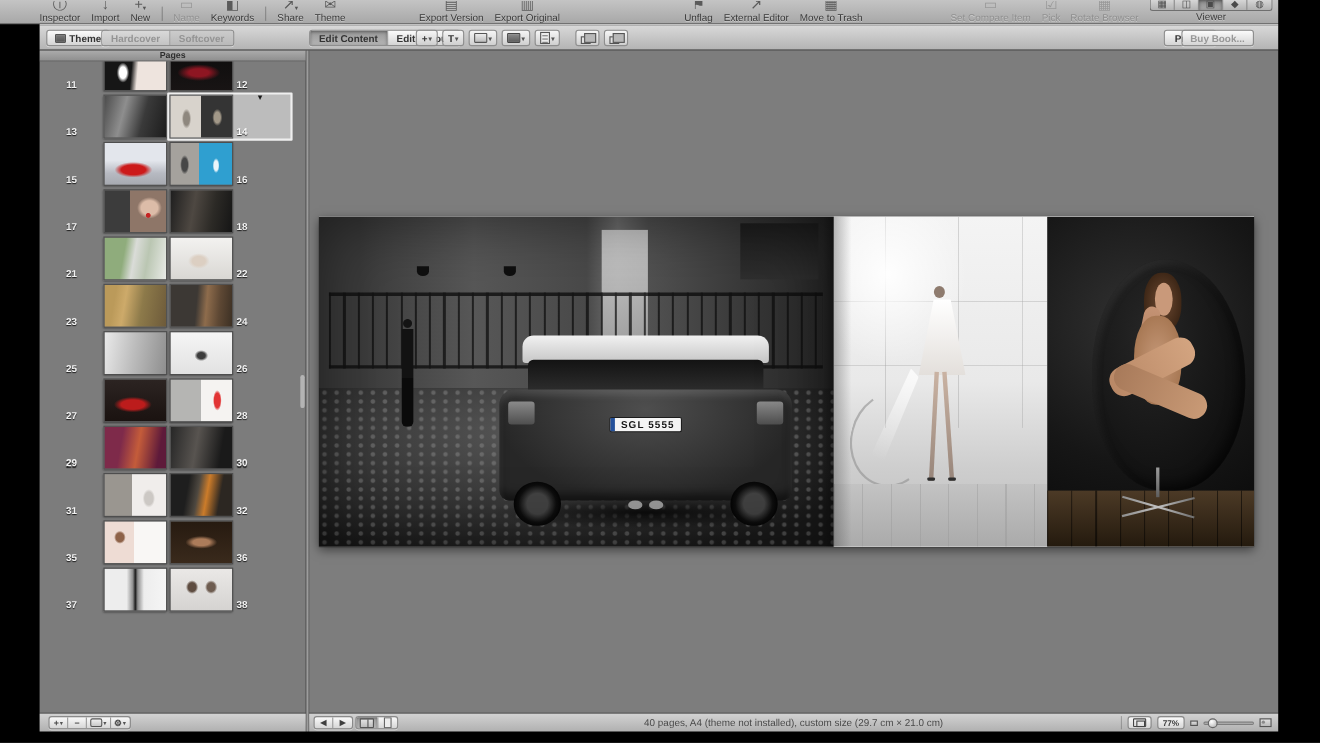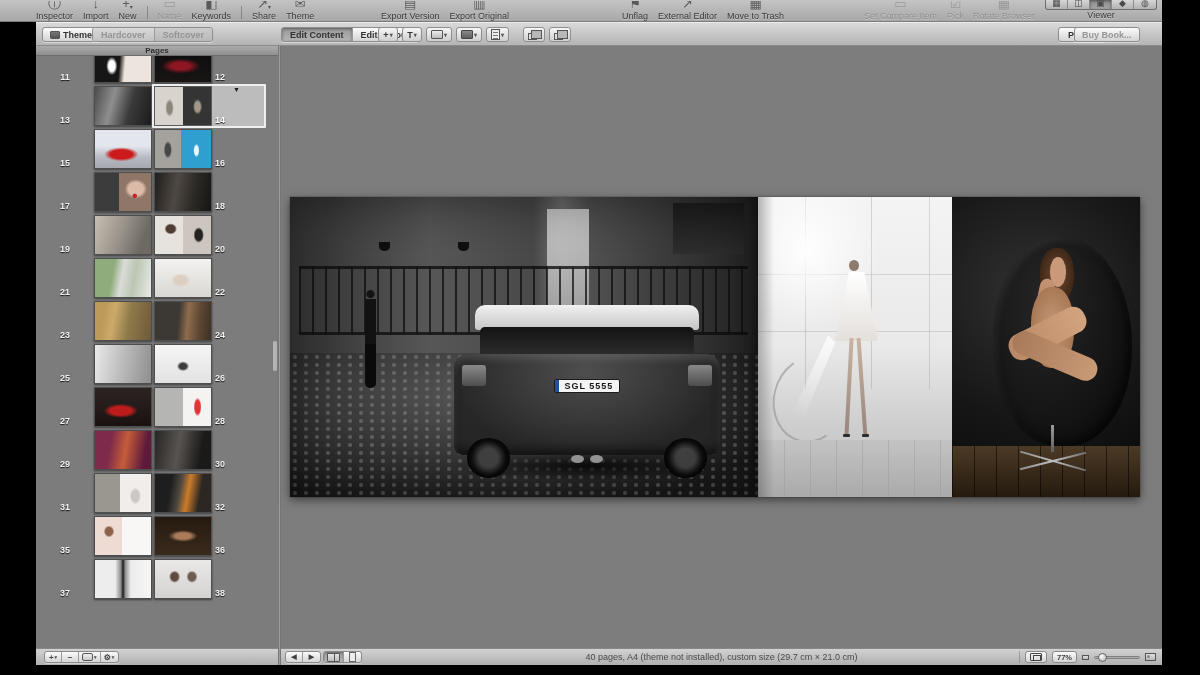--- a/index.html
+++ b/index.html
@@ -413,26 +413,20 @@
           <div class="pthumb" style="background: radial-gradient(6px 13px at 23% 52%, rgb(71, 71, 71) 0px, rgb(71, 71, 71) 45%, rgba(0, 0, 0, 0) 68%), radial-gradient(5px 11px at 74% 54%, rgb(234, 245, 250) 0px, rgb(234, 245, 250) 40%, rgba(0, 0, 0, 0) 62%), linear-gradient(90deg, rgb(165, 162, 157) 0px, rgb(165, 162, 157) 47%, rgb(47, 159, 208) 47%);"></div>
           <span class="pnum r">16</span>
         </div>
         <div class="prow">
           <span class="pnum l">17</span>
           <div class="pthumb tleft" style="background: radial-gradient(3px at 71% 60%, rgb(196, 36, 36) 0px, rgb(196, 36, 36) 60%, rgba(0, 0, 0, 0) 85%), radial-gradient(15px 13px at 73% 42%, rgb(220, 188, 168) 0px, rgb(220, 188, 168) 50%, rgba(0, 0, 0, 0) 75%), linear-gradient(90deg, rgb(60, 60, 60) 0px, rgb(60, 60, 60) 42%, rgb(142, 118, 104) 42%);"></div>
           <div class="pthumb" style="background: linear-gradient(100deg, rgb(30, 30, 30), rgb(78, 72, 66) 38%, rgb(44, 42, 38) 68%, rgb(21, 21, 21));"></div>
           <span class="pnum r">18</span>
         </div>
         <div class="prow">
-          <span class="pnum l">19</span>
-          <div class="pthumb tleft" style="background: linear-gradient(110deg, rgb(198, 191, 178), rgb(154, 148, 140) 45%, rgb(110, 105, 98) 82%);"></div>
-          <div class="pthumb" style="background: radial-gradient(9px 8px at 28% 34%, rgb(78, 60, 50) 0px, rgb(78, 60, 50) 48%, rgba(0, 0, 0, 0) 70%), radial-gradient(8px 12px at 78% 50%, rgb(36, 34, 32) 0px, rgb(36, 34, 32) 45%, rgba(0, 0, 0, 0) 66%), linear-gradient(90deg, rgb(230, 226, 221) 0px, rgb(230, 226, 221) 50%, rgb(204, 198, 190) 50%);"></div>
-          <span class="pnum r">20</span>
-        </div>
-        <div class="prow">
           <span class="pnum l">21</span>
           <div class="pthumb tleft" style="background: linear-gradient(100deg, rgb(143, 172, 124) 0px, rgb(143, 172, 124) 32%, rgb(218, 220, 216) 48%, rgb(186, 198, 178) 68%, rgb(233, 235, 231));"></div>
           <div class="pthumb" style="background: radial-gradient(14px 10px at 46% 56%, rgb(220, 207, 194) 0px, rgb(220, 207, 194) 42%, rgba(0, 0, 0, 0) 70%), linear-gradient(rgb(243, 242, 240), rgb(217, 215, 211));"></div>
           <span class="pnum r">22</span>
         </div>
         <div class="prow">
           <span class="pnum l">23</span>
           <div class="pthumb tleft" style="background: linear-gradient(100deg, rgb(187, 154, 90) 0px, rgb(187, 154, 90) 18%, rgb(205, 170, 106) 34%, rgb(141, 122, 74) 60%, rgb(109, 90, 58));"></div>
           <div class="pthumb" style="background: linear-gradient(95deg, rgb(60, 56, 52) 0px, rgb(60, 56, 52) 42%, rgb(142, 108, 76) 58%, rgb(94, 72, 52) 78%, rgb(60, 48, 36));"></div>
           <span class="pnum r">24</span>

